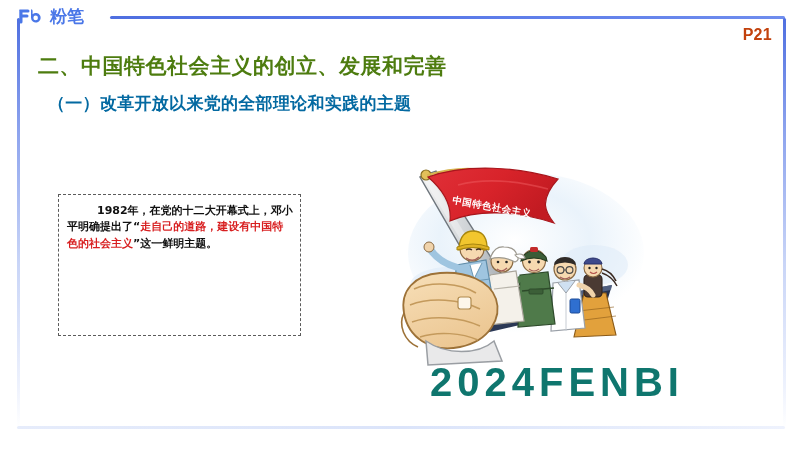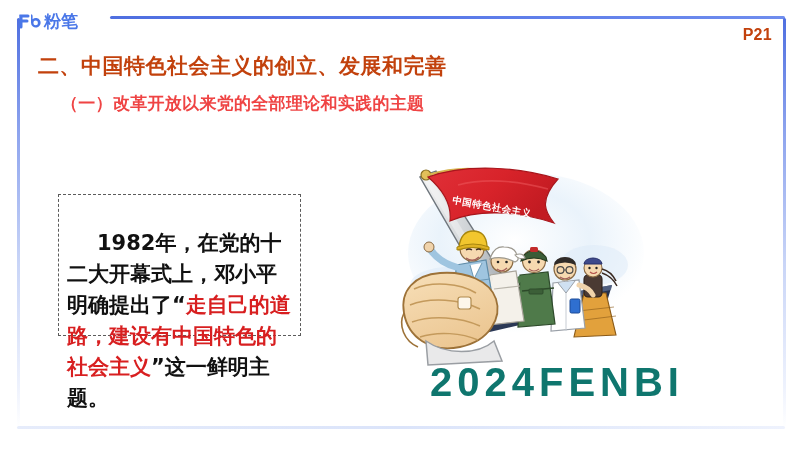--- a/index.html
+++ b/index.html
@@ -68,22 +68,22 @@
     background: linear-gradient(90deg, #e6ecfb 0%, #dbe4fa 50%, #eef2fd 100%);
     border-radius: 2px;
   }
 
   
   .logo {
     position: absolute;
     left: 18px;
     top: 8px;
     display: flex;
-    align-items: flex-end;
-    gap: 3px;
+    align-items: flex-start;
+    gap: 9px;
     height: 22px;
   }
   .logo-mark {
     width: 23px;
     height: 17px;
     display: block;
   }
   .logo-text {
     font-size: 17px;
     font-weight: 700;
@@ -105,36 +105,35 @@
     font-family: "Liberation Sans", sans-serif;
   }
 
   
   .heading-1 {
     position: absolute;
     left: 38px;
     top: 52px;
     font-size: 21px;
     font-weight: 700;
-    color: #c2410c;
+    color: #4d7c0f;
     letter-spacing: 0.5px;
     white-space: nowrap;
     font-family: "DejaVu Sans", "Liberation Sans", sans-serif;
   }
   .heading-2 {
     position: absolute;
     left: 48px;
     top: 92px;
     font-size: 17px;
     font-weight: 700;
-    color: #ef4444;
+    color: #0369a1;
     letter-spacing: 0.3px;
     white-space: nowrap;
     font-family: "DejaVu Sans", "Liberation Sans", sans-serif;
-    margin-left: 13px;
   }
   .heading-3 {
     position: absolute;
     left: 42px;
     top: 131px;
     font-size: 16px;
     font-weight: 700;
     color: #111111;
     letter-spacing: 0.2px;
     white-space: nowrap;
@@ -151,28 +150,27 @@
     left: 58px;
     top: 194px;
     width: 243px;
     height: 142px;
     border: 1.6px dashed #5b5b5b;
     background: #ffffff;
     box-sizing: border-box;
     padding: 8px 6px 6px 8px;
   }
   .quote-text {
-    font-size: 21px;
+    font-size: 11px;
     font-weight: 700;
     line-height: 1.48;
     color: #111111;
     text-indent: 30px;
     letter-spacing: 0px;
     font-family: "DejaVu Sans", "Liberation Sans", sans-serif;
-    margin-top: 25px;
   }
   .quote-red {
     color: #d81f20;
     font-weight: 700;
   }
 
   
   .illustration {
     position: absolute;
     left: 398px;

